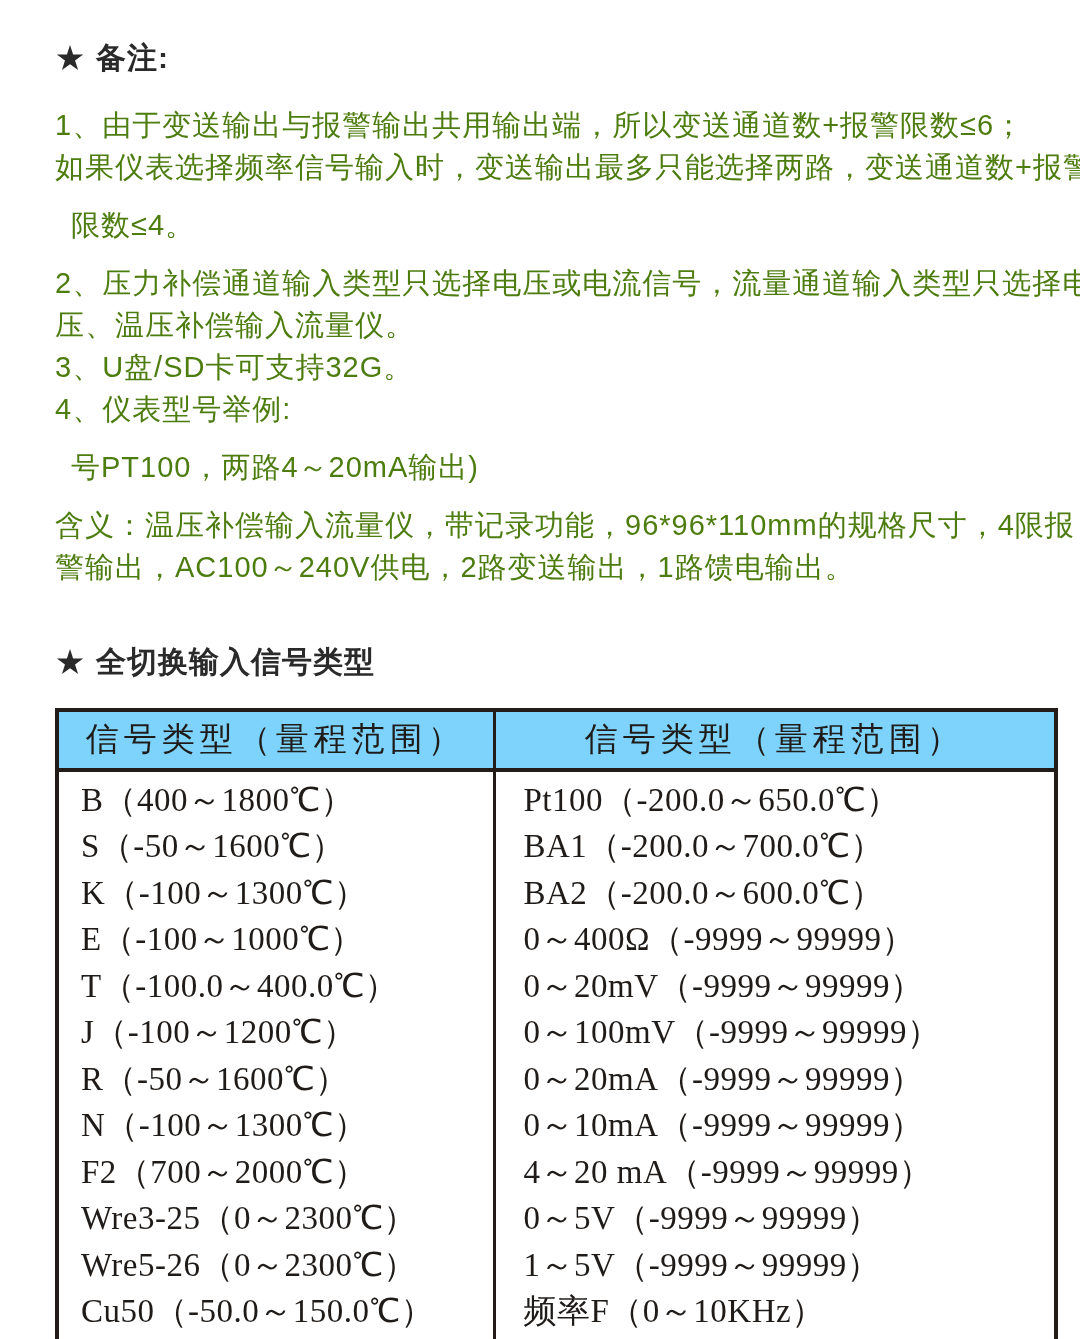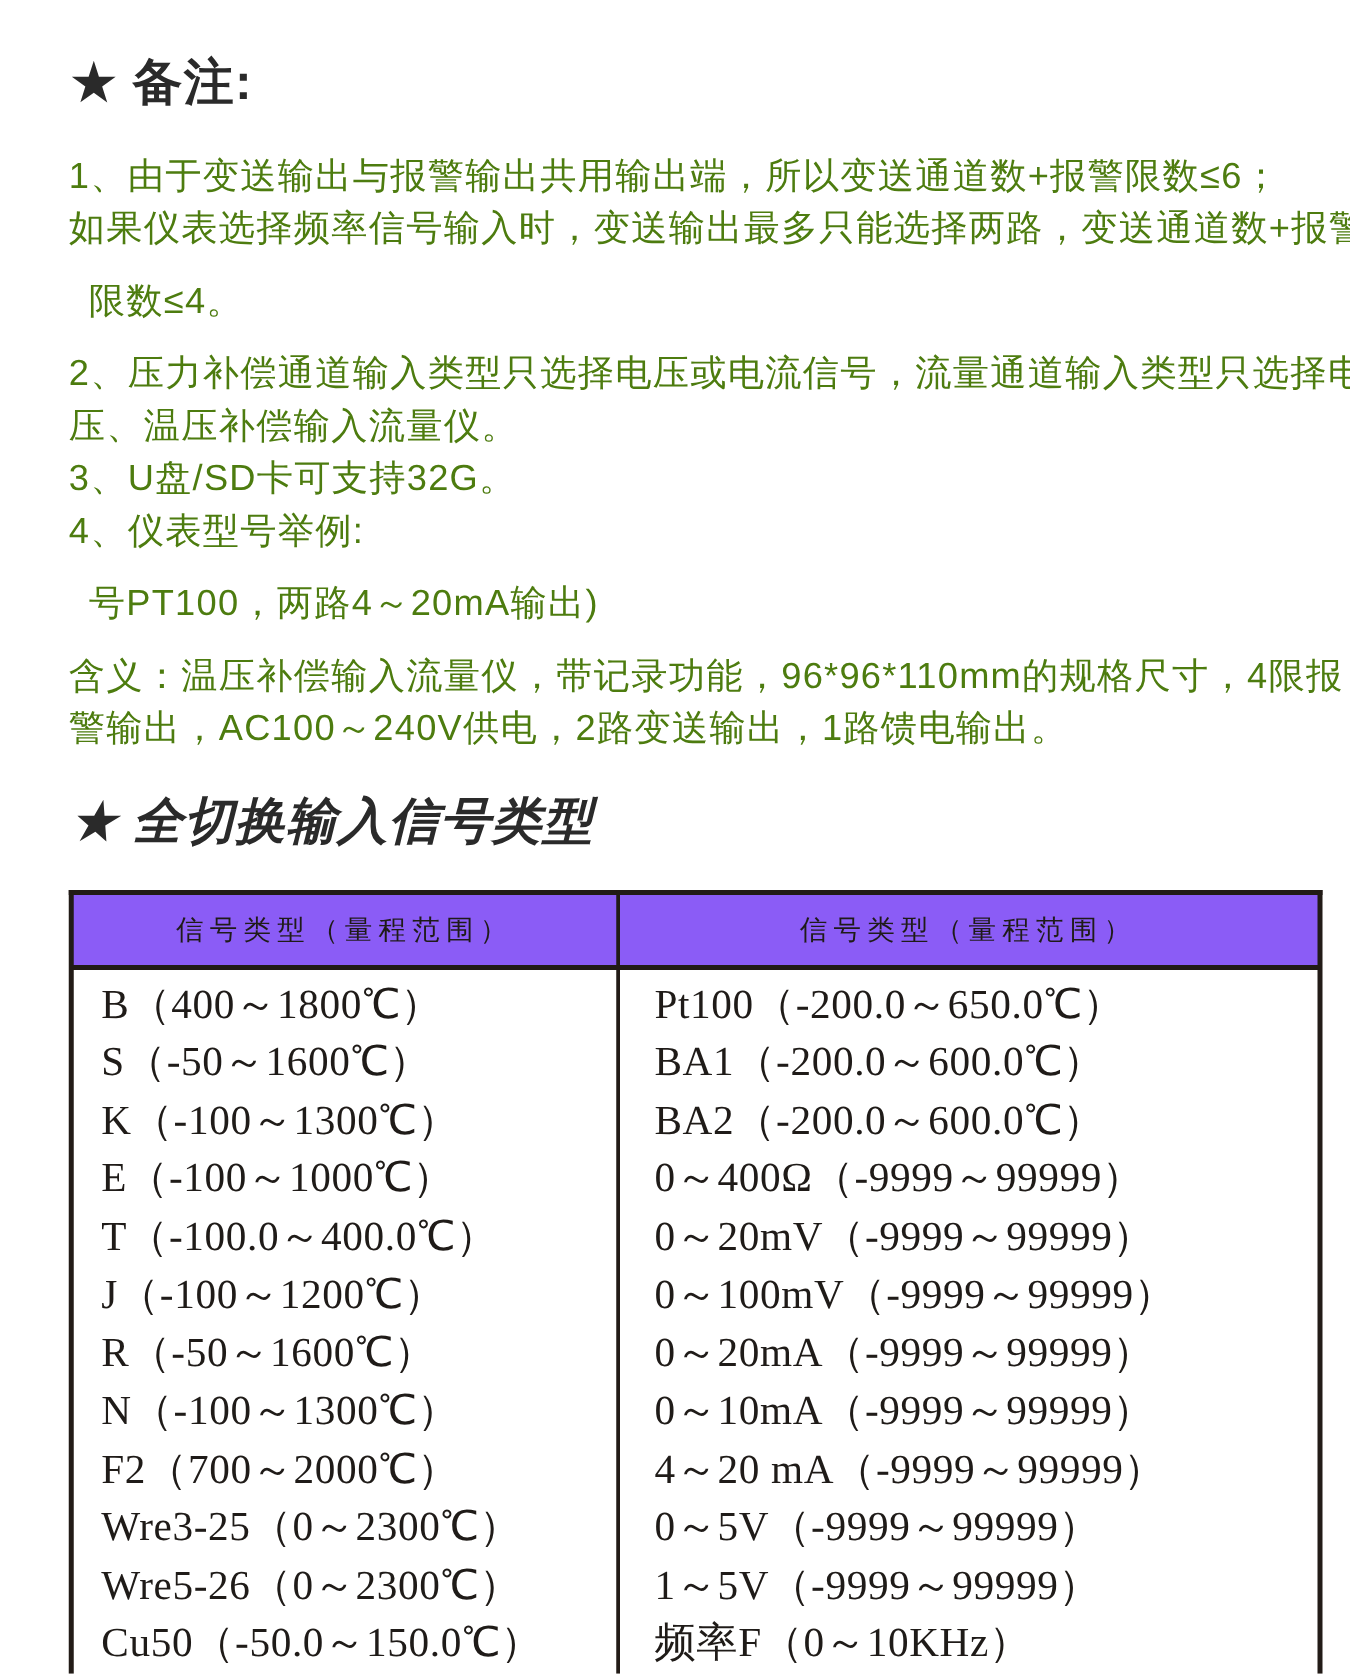--- a/index.html
+++ b/index.html
@@ -13,64 +13,63 @@
     height: 1339px;
     background: #ffffff;
     overflow: hidden;
     font-family: "Liberation Sans", sans-serif;
     color: #2d2d2d;
     box-sizing: border-box;
     padding: 12px 38px 0 55px;
   }
   
   .sec-title {
-    font-size: 40px;
+    font-size: 30px;
     line-height: 42px;
     font-weight: 600;
     letter-spacing: 1px;
     white-space: nowrap;
     color: #2a2a2a;
   }
   .sec-title .star {
     display: inline-block;
     margin-right: 10px;
     font-weight: 400;
   }
   .note-line {
     font-size: 29px;
     line-height: 42px;
     letter-spacing: 1px;
     white-space: nowrap;
     color: #4d7c0f;
     font-weight: 500;
   }
   .signal-title {
-    margin-top: 32px;
-    font-style: italic;
+    margin-top: 53px;
   }
   
   table.signal-table {
     margin-top: 20px;
     width: 1003px;
     border-collapse: collapse;
     table-layout: fixed;
     font-family: "Liberation Serif", serif;
     color: #1f1b18;
   }
   table.signal-table, table.signal-table th, table.signal-table td {
     border: 0 solid #221b17;
   }
   table.signal-table {
     border-width: 4px;
   }
   table.signal-table th {
     height: 54px;
-    background: #8b5cf6;
+    background: #7dd3fc;
     border-bottom-width: 4px;
-    font-size: 22px;
+    font-size: 33px;
     font-weight: 500;
     letter-spacing: 5px;
     vertical-align: middle;
     white-space: nowrap;
   }
   table.signal-table th.col-right,
   table.signal-table td.col-right {
     border-left-width: 3px;
   }
   table.signal-table col.c-left  { width: 437px; }
@@ -133,21 +132,21 @@
           <div class="tline">N（-100～1300℃）</div>
           <div class="tline">F2（700～2000℃）</div>
           <div class="tline">Wre3-25（0～2300℃）</div>
           <div class="tline">Wre5-26（0～2300℃）</div>
           <div class="tline">Cu50（-50.0～150.0℃）</div>
           <div class="tline">Cu53（-50.0～150.0℃）</div>
 
         </td>
         <td class="col-right">
           <div class="tline">Pt100（-200.0～650.0℃）</div>
-          <div class="tline">BA1（-200.0～600.0℃）</div>
+          <div class="tline">BA1（-200.0～700.0℃）</div>
           <div class="tline">BA2（-200.0～600.0℃）</div>
           <div class="tline">0～400Ω（-9999～99999）</div>
           <div class="tline">0～20mV（-9999～99999）</div>
           <div class="tline">0～100mV（-9999～99999）</div>
           <div class="tline">0～20mA（-9999～99999）</div>
           <div class="tline">0～10mA（-9999～99999）</div>
           <div class="tline">4～20 mA（-9999～99999）</div>
           <div class="tline">0～5V（-9999～99999）</div>
           <div class="tline">1～5V（-9999～99999）</div>
           <div class="tline">频率F（0～10KHz）</div>

